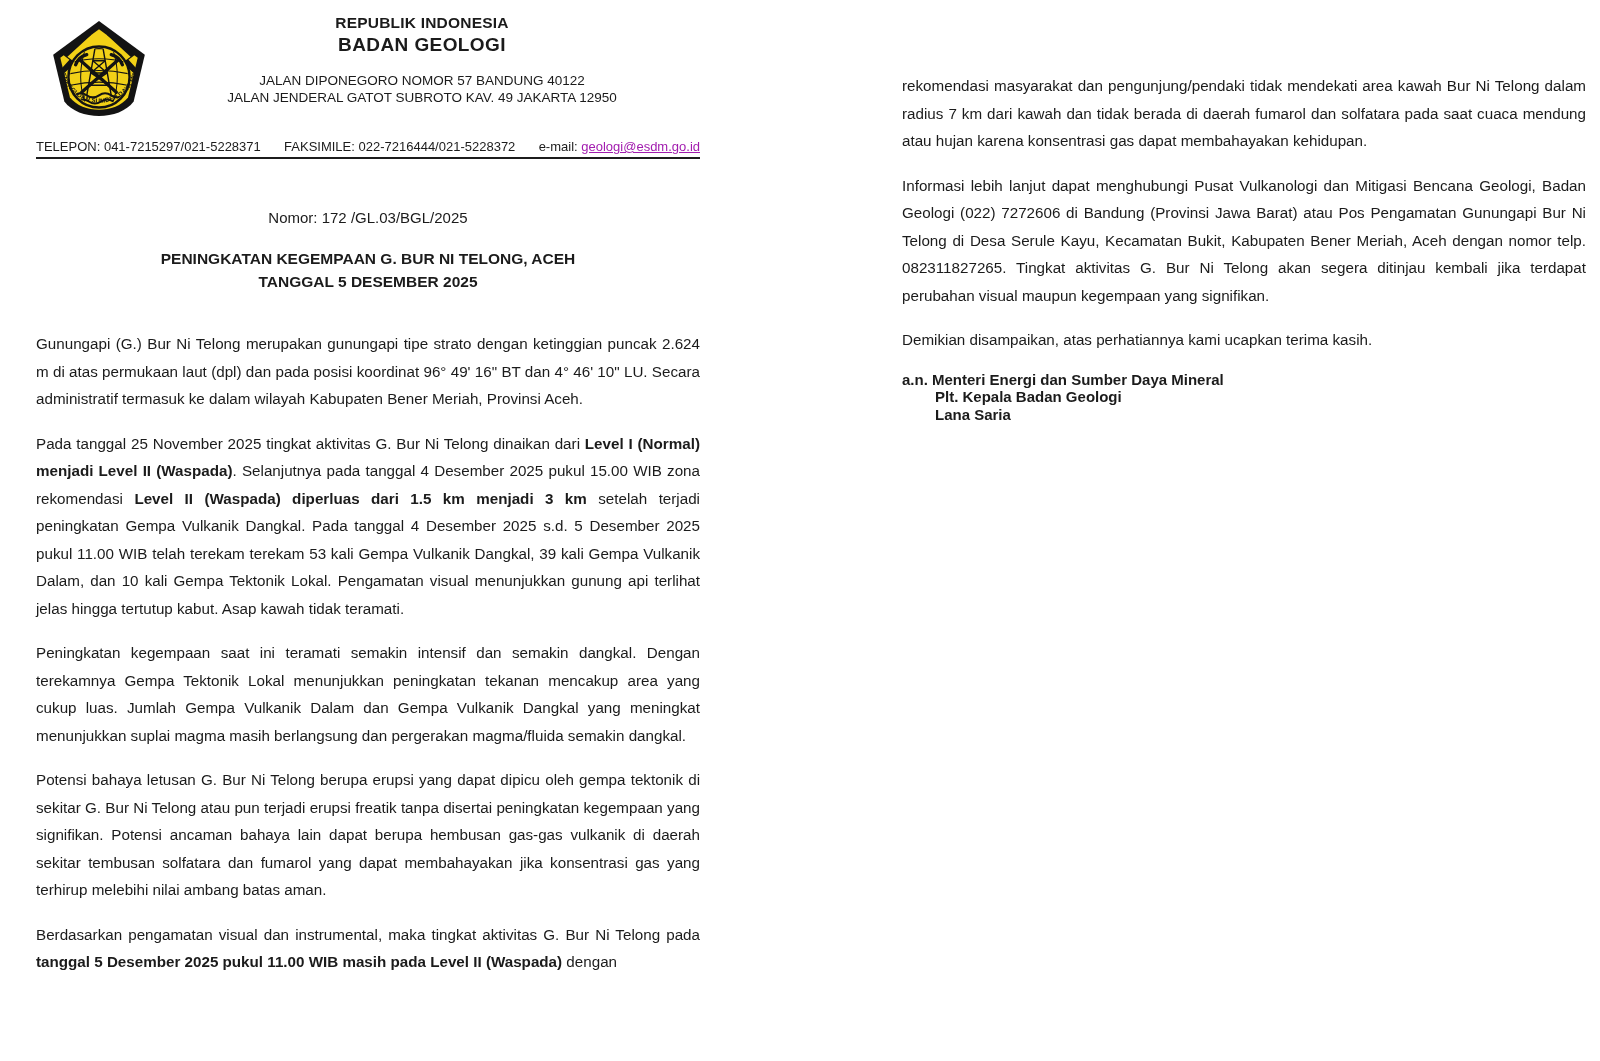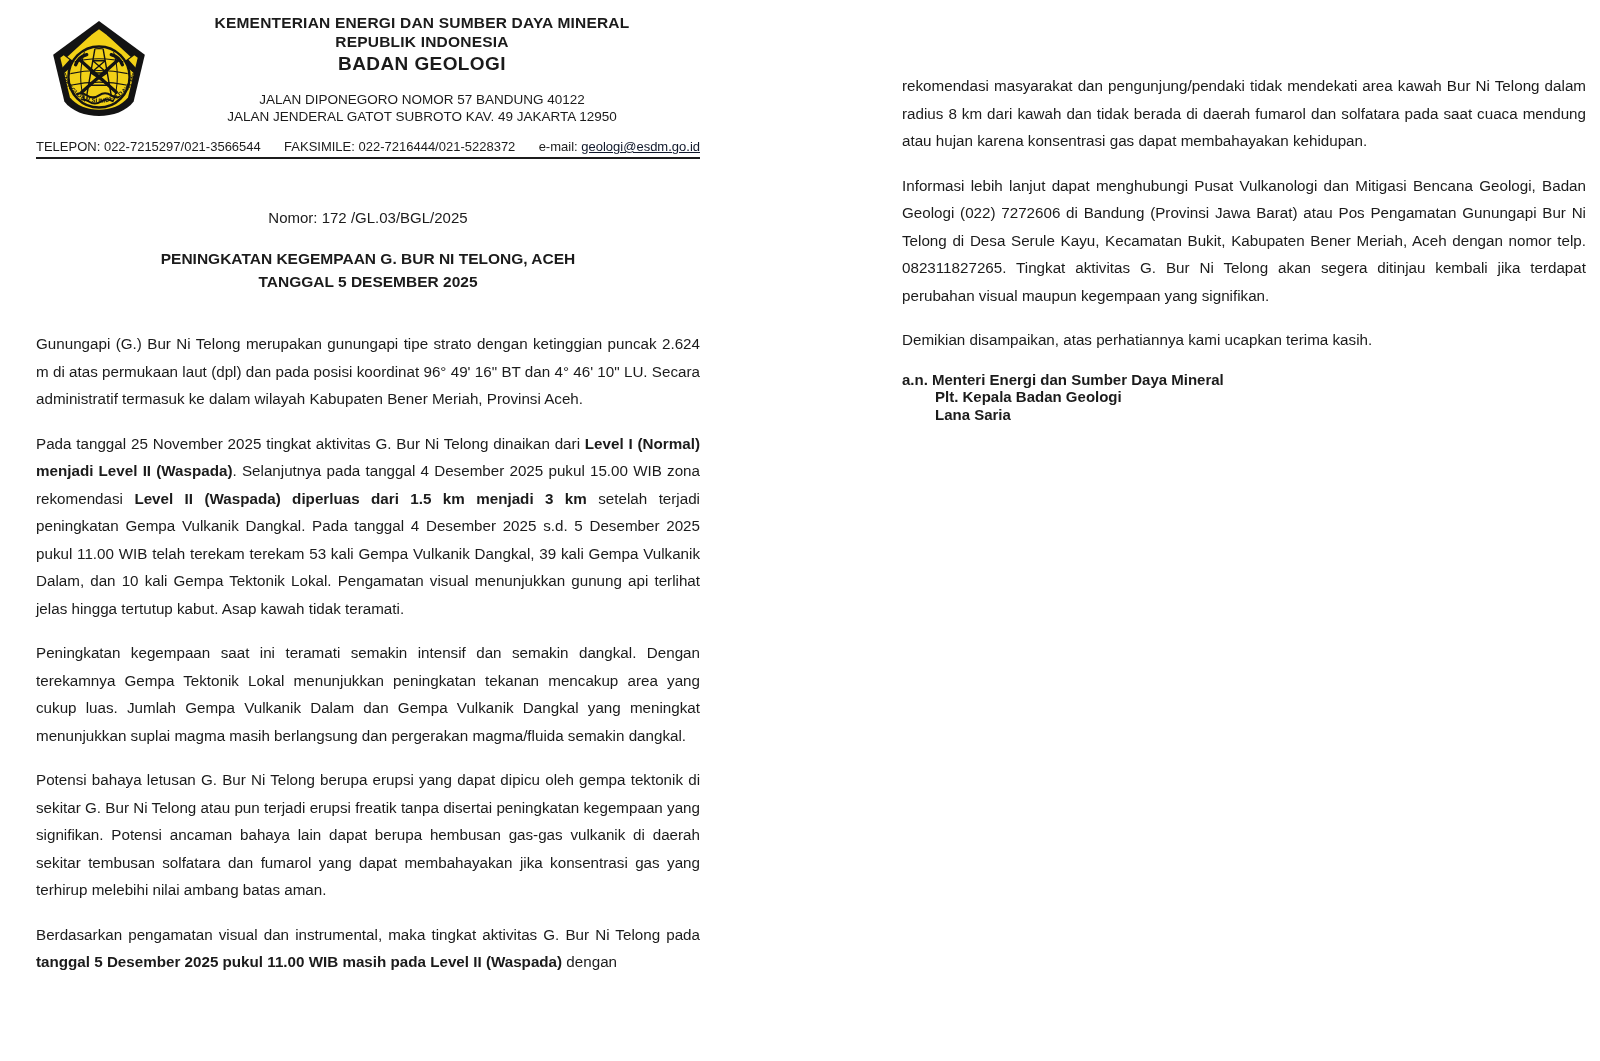--- a/index.html
+++ b/index.html
@@ -19,21 +19,21 @@
   .lh-ministry, .lh-republic { font-weight:bold; font-size:15.5px; line-height:19px; letter-spacing:.2px; }
   .lh-agency { font-weight:bold; font-size:19px; line-height:22px; margin-top:2px; letter-spacing:.4px; }
   .lh-addr-group { margin-top:16px; }
   .lh-addr { font-size:13.5px; line-height:17px; }
   .contact-row {
     left:0; top:139px; width:664px;
     display:flex; justify-content:space-between; align-items:flex-end;
     font-size:13px; padding-bottom:3px; border-bottom:2px solid #1c1c1c;
   }
   .email-wrap { white-space:nowrap; }
-  .email-link { color:#0f172a; text-decoration:underline; cursor:pointer; }
+  .email-link { color:#a21caf; text-decoration:underline; cursor:pointer; }
 
   
   .title-block { left:0; top:198px; width:664px; text-align:center; }
   .report-heading { font-size:18px; font-weight:bold; letter-spacing:.3px; }
   .report-number { font-size:15px; margin-top:11px; }
   .report-subject { font-size:15.5px; font-weight:bold; line-height:23px; margin-top:21px; }
 
   
   .body-col { text-align:justify; font-size:15.2px; line-height:27.5px; }
   #body1 { left:0; top:330px; width:664px; }
@@ -95,31 +95,30 @@
         <path d="M32,86 q6,-4 12,0 t12,0 t12,0"></path>
       </g>
     </g>
 
     <text font-size="6.1" font-weight="bold" fill="#131313" font-family="Liberation Sans, sans-serif" letter-spacing="0.2">
       <textPath href="#lg-ring" startOffset="1">ENERGI DAN SUMBER DAYA MINERAL</textPath>
     </text>
   </svg>
 
   <div class="abs letterhead-text">
-    <div class="lh-ministry">KEMENTERIAN ENERGI DAN SUMBER DAYA MINERAL</div>
     <div class="lh-republic">REPUBLIK INDONESIA</div>
     <div class="lh-agency">BADAN GEOLOGI</div>
     <div class="lh-addr-group">
       <div class="lh-addr">JALAN DIPONEGORO NOMOR 57 BANDUNG 40122</div>
       <div class="lh-addr">JALAN JENDERAL GATOT SUBROTO KAV. 49 JAKARTA 12950</div>
     </div>
   </div>
 
   <div class="abs contact-row">
-    <span>TELEPON: 022-7215297/021-3566544</span>
+    <span>TELEPON: 041-7215297/021-5228371</span>
     <span>FAKSIMILE: 022-7216444/021-5228372</span>
     <span class="email-wrap">
       <span>e-mail:</span>
       <a class="email-link">geologi@esdm.go.id</a>
     </span>
   </div>
 
   <div class="abs title-block">
     <div class="report-number">Nomor: 172 /GL.03/BGL/2025</div>
     <div class="report-subject">
@@ -132,21 +131,21 @@
     <p class="para">Gunungapi (G.) Bur Ni Telong merupakan gunungapi tipe strato dengan ketinggian puncak 2.624 m di atas permukaan laut (dpl) dan pada posisi koordinat 96° 49' 16" BT dan 4° 46' 10" LU.  Secara administratif termasuk ke dalam wilayah Kabupaten Bener Meriah, Provinsi Aceh.</p>
     <p class="para"><span>Pada tanggal 25 November 2025 tingkat aktivitas G. Bur Ni Telong dinaikan dari </span><span class="b">Level I (Normal) menjadi Level II (Waspada)</span><span>. Selanjutnya pada tanggal 4 Desember 2025 pukul 15.00 WIB zona rekomendasi </span><span class="b">Level II (Waspada) diperluas dari 1.5 km menjadi 3 km</span><span> setelah terjadi peningkatan Gempa Vulkanik Dangkal. Pada tanggal 4 Desember 2025 s.d. 5 Desember 2025 pukul 11.00 WIB telah terekam terekam 53 kali Gempa Vulkanik Dangkal, 39 kali Gempa Vulkanik Dalam, dan 10 kali Gempa Tektonik Lokal.  Pengamatan visual menunjukkan gunung api terlihat jelas hingga tertutup kabut. Asap kawah tidak teramati.</span></p>
     <p class="para">Peningkatan kegempaan saat ini teramati semakin intensif dan semakin dangkal. Dengan terekamnya Gempa Tektonik Lokal menunjukkan peningkatan tekanan mencakup area yang cukup luas. Jumlah Gempa Vulkanik Dalam dan Gempa Vulkanik Dangkal yang meningkat menunjukkan suplai magma masih berlangsung dan pergerakan magma/fluida semakin dangkal.</p>
     <p class="para">Potensi bahaya letusan G. Bur Ni Telong berupa erupsi yang dapat dipicu oleh gempa tektonik di sekitar G. Bur Ni Telong atau pun terjadi erupsi freatik tanpa disertai peningkatan kegempaan yang signifikan. Potensi ancaman bahaya lain dapat berupa hembusan gas-gas vulkanik di daerah sekitar tembusan solfatara dan fumarol yang dapat membahayakan jika konsentrasi gas yang terhirup melebihi nilai ambang batas aman.</p>
     <p class="para"><span>Berdasarkan pengamatan visual dan instrumental, maka tingkat aktivitas G. Bur Ni Telong pada </span><span class="b">tanggal 5 Desember 2025 pukul 11.00 WIB masih pada  Level II (Waspada)</span><span> dengan</span></p>
   </div>
 </div>
 
 <div class="page" id="page2">
   <div class="abs body-col" id="body2">
-    <p class="para">rekomendasi masyarakat dan pengunjung/pendaki tidak mendekati area kawah Bur Ni Telong dalam radius 8 km dari kawah  dan tidak berada di daerah fumarol dan solfatara pada saat cuaca mendung atau hujan karena konsentrasi gas dapat membahayakan kehidupan.</p>
+    <p class="para">rekomendasi masyarakat dan pengunjung/pendaki tidak mendekati area kawah Bur Ni Telong dalam radius 7 km dari kawah  dan tidak berada di daerah fumarol dan solfatara pada saat cuaca mendung atau hujan karena konsentrasi gas dapat membahayakan kehidupan.</p>
     <p class="para">Informasi lebih lanjut dapat menghubungi Pusat Vulkanologi dan Mitigasi Bencana Geologi, Badan Geologi (022) 7272606 di Bandung (Provinsi Jawa Barat) atau Pos Pengamatan Gunungapi Bur Ni Telong di Desa Serule Kayu, Kecamatan Bukit, Kabupaten Bener Meriah, Aceh dengan nomor telp. 082311827265. Tingkat aktivitas G. Bur Ni Telong akan segera ditinjau kembali jika terdapat perubahan visual maupun kegempaan yang signifikan.</p>
     <p class="para">Demikian disampaikan, atas perhatiannya kami ucapkan terima kasih.</p>
     <div class="signature">
       <div class="sig-line">a.n. Menteri Energi dan Sumber Daya Mineral</div>
       <div class="sig-line sig-indent">Plt. Kepala Badan Geologi</div>
       <div class="sig-line sig-indent">Lana Saria</div>
     </div>
   </div>
 </div>
 

